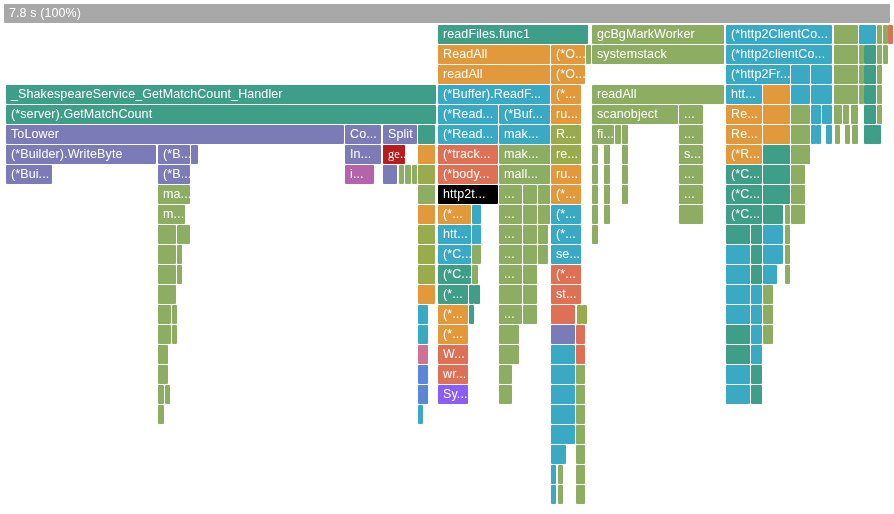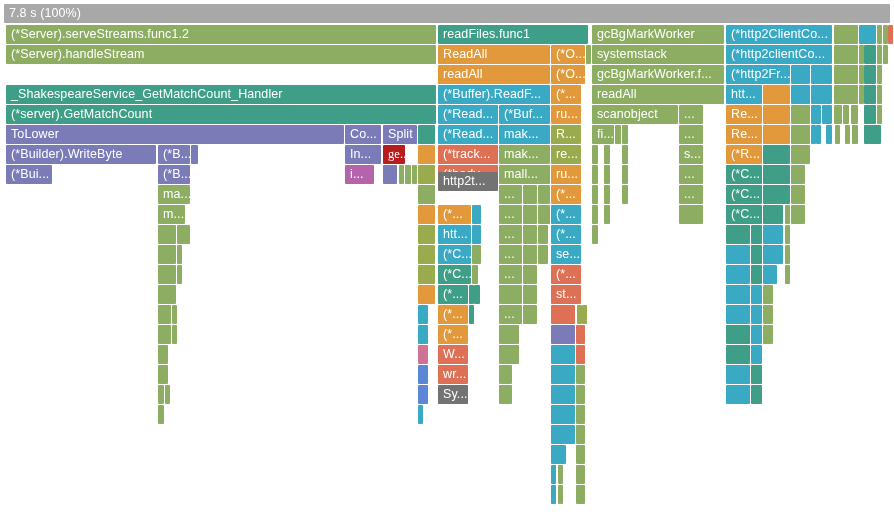--- a/index.html
+++ b/index.html
@@ -41,23 +41,20 @@
     pointer-events: none;
   }
 </style>
 </head>
 <body>
 
 <div id="flamegraph">
     <div class="frame root" style="left: 4px; top: 4px; width: 886px; height: 19px; background: rgb(168, 168, 168);">
       <span class="frame-label">7.8 s (100%)</span>
     </div>
-    <div class="frame" style="left: 6px; top: 25px; width: 430px; height: 19px; background: rgb(140, 173, 98);">
-      <span class="frame-label">(*Server).serveStreams.func1.2</span>
-    </div>
     <div class="frame" style="left: 438px; top: 25px; width: 150px; height: 19px; background: rgb(63, 158, 135);">
       <span class="frame-label">readFiles.func1</span>
     </div>
     <div class="frame" style="left: 592px; top: 25px; width: 132px; height: 19px; background: rgb(140, 173, 98);">
       <span class="frame-label">gcBgMarkWorker</span>
     </div>
     <div class="frame" style="left: 726px; top: 25px; width: 106px; height: 19px; background: rgb(58, 169, 196);">
       <span class="frame-label">(*http2ClientCo...</span>
     </div>
     <div class="frame" style="left: 834px; top: 25px; width: 24px; height: 19px; background: rgb(140, 173, 98);">
@@ -68,23 +65,20 @@
     </div>
     <div class="frame" style="left: 877px; top: 25px; width: 5px; height: 19px; background: rgb(140, 173, 98);">
       <span class="frame-label"></span>
     </div>
     <div class="frame" style="left: 883px; top: 25px; width: 4px; height: 19px; background: rgb(140, 173, 98);">
       <span class="frame-label"></span>
     </div>
     <div class="frame" style="left: 888px; top: 25px; width: 3px; height: 19px; background: rgb(221, 112, 85);">
       <span class="frame-label"></span>
     </div>
-    <div class="frame" style="left: 6px; top: 45px; width: 430px; height: 19px; background: rgb(140, 173, 98);">
-      <span class="frame-label">(*Server).handleStream</span>
-    </div>
     <div class="frame" style="left: 438px; top: 45px; width: 112px; height: 19px; background: rgb(226, 153, 60);">
       <span class="frame-label">ReadAll</span>
     </div>
     <div class="frame" style="left: 551px; top: 45px; width: 34px; height: 19px; background: rgb(226, 153, 60);">
       <span class="frame-label">(*O...</span>
     </div>
     <div class="frame" style="left: 586px; top: 45px; width: 4px; height: 19px; background: rgb(140, 173, 98);">
       <span class="frame-label"></span>
     </div>
     <div class="frame" style="left: 592px; top: 45px; width: 132px; height: 19px; background: rgb(140, 173, 98);">
@@ -107,23 +101,20 @@
     </div>
     <div class="frame" style="left: 883px; top: 45px; width: 4px; height: 19px; background: rgb(140, 173, 98);">
       <span class="frame-label"></span>
     </div>
     <div class="frame" style="left: 438px; top: 65px; width: 112px; height: 19px; background: rgb(226, 153, 60);">
       <span class="frame-label">readAll</span>
     </div>
     <div class="frame" style="left: 551px; top: 65px; width: 34px; height: 19px; background: rgb(226, 153, 60);">
       <span class="frame-label">(*O...</span>
     </div>
-    <div class="frame" style="left: 592px; top: 65px; width: 132px; height: 19px; background: rgb(140, 173, 98);">
-      <span class="frame-label">gcBgMarkWorker.f...</span>
-    </div>
     <div class="frame" style="left: 726px; top: 65px; width: 64px; height: 19px; background: rgb(58, 169, 196); text-align: center;">
       <span class="frame-label">(*http2Fr...</span>
     </div>
     <div class="frame" style="left: 791px; top: 65px; width: 19px; height: 19px; background: rgb(58, 169, 196);">
       <span class="frame-label"></span>
     </div>
     <div class="frame" style="left: 811px; top: 65px; width: 21px; height: 19px; background: rgb(58, 169, 196);">
       <span class="frame-label"></span>
     </div>
     <div class="frame" style="left: 834px; top: 65px; width: 24px; height: 19px; background: rgb(140, 173, 98);">
@@ -395,21 +386,21 @@
     </div>
     <div class="frame" style="left: 791px; top: 165px; width: 14px; height: 19px; background: rgb(140, 173, 98);">
       <span class="frame-label"></span>
     </div>
     <div class="frame" style="left: 158px; top: 185px; width: 32px; height: 19px; background: rgb(140, 173, 98);">
       <span class="frame-label">ma...</span>
     </div>
     <div class="frame" style="left: 418px; top: 185px; width: 17px; height: 19px; background: rgb(140, 173, 98);">
       <span class="frame-label"></span>
     </div>
-    <div class="frame" style="left: 438px; top: 172px; width: 60px; height: 19px; background: #737373;">
+    <div class="frame" style="left: 438px; top: 185px; width: 60px; height: 19px; background: #000000;">
       <span class="frame-label">http2t...</span>
     </div>
     <div class="frame" style="left: 499px; top: 185px; width: 23px; height: 19px; background: rgb(140, 173, 98);">
       <span class="frame-label">...</span>
     </div>
     <div class="frame" style="left: 523px; top: 185px; width: 14px; height: 19px; background: rgb(140, 173, 98);">
       <span class="frame-label"></span>
     </div>
     <div class="frame" style="left: 538px; top: 185px; width: 12px; height: 19px; background: rgb(140, 173, 98);">
       <span class="frame-label"></span>
@@ -758,21 +749,21 @@
     </div>
     <div class="frame" style="left: 158px; top: 385px; width: 6px; height: 19px; background: rgb(140, 173, 98);">
       <span class="frame-label"></span>
     </div>
     <div class="frame" style="left: 165px; top: 385px; width: 3px; height: 19px; background: rgb(140, 173, 98);">
       <span class="frame-label"></span>
     </div>
     <div class="frame" style="left: 418px; top: 385px; width: 10px; height: 19px; background: rgb(91, 135, 214);">
       <span class="frame-label"></span>
     </div>
-    <div class="frame" style="left: 438px; top: 385px; width: 30px; height: 19px; background: #737373;">
+    <div class="frame" style="left: 438px; top: 385px; width: 30px; height: 19px; background: #8b5cf6;">
       <span class="frame-label">Sy...</span>
     </div>
     <div class="frame" style="left: 499px; top: 385px; width: 13px; height: 19px; background: rgb(140, 173, 98);">
       <span class="frame-label"></span>
     </div>
     <div class="frame" style="left: 551px; top: 385px; width: 24px; height: 19px; background: rgb(58, 169, 196);">
       <span class="frame-label"></span>
     </div>
     <div class="frame" style="left: 576px; top: 385px; width: 9px; height: 19px; background: rgb(140, 173, 98);">
       <span class="frame-label"></span>

